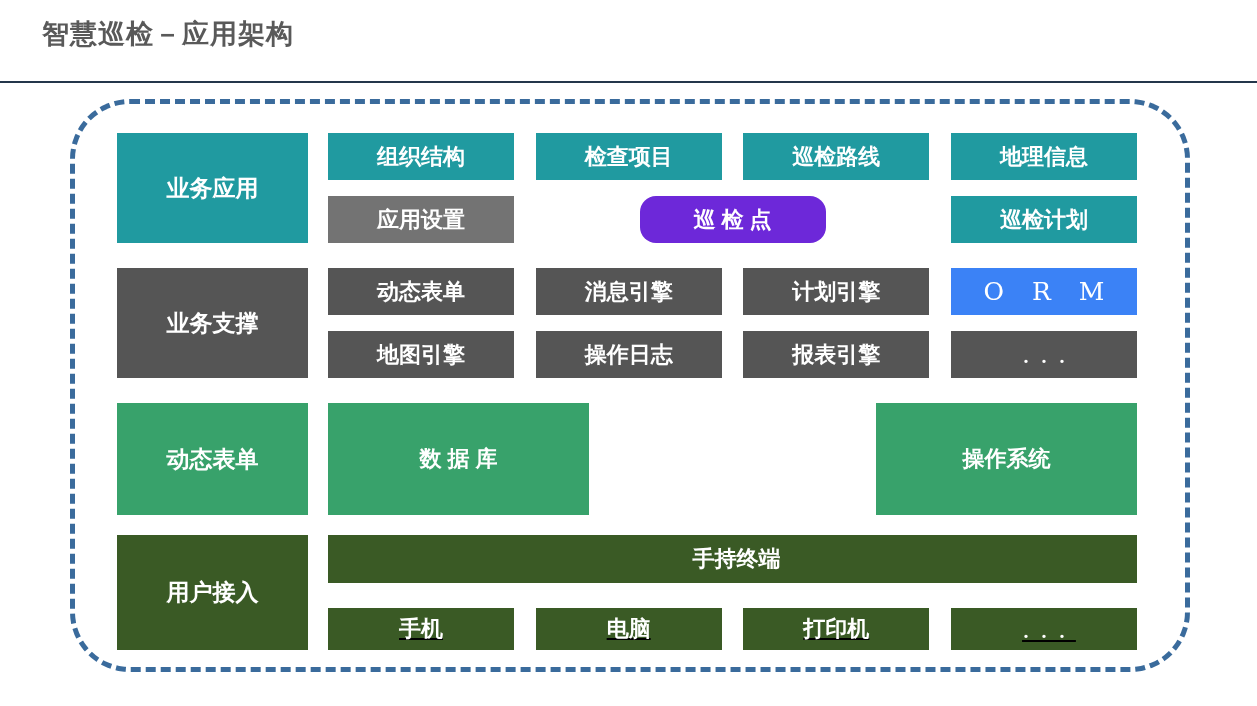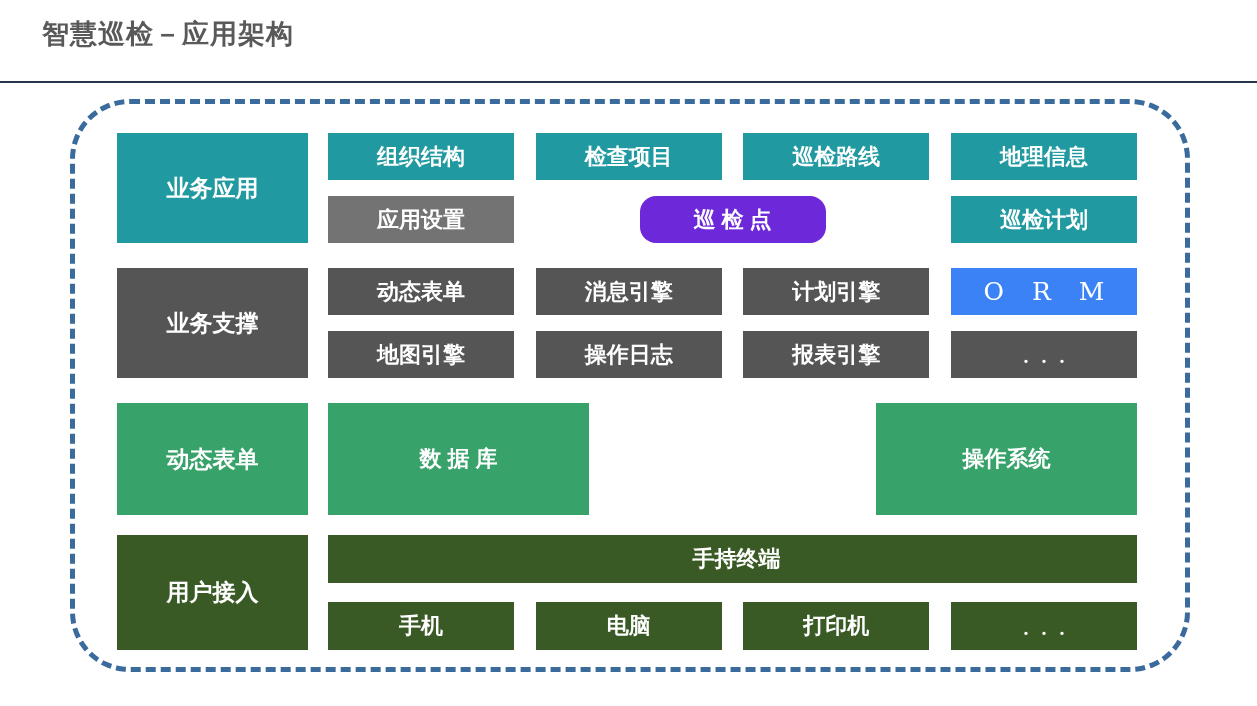--- a/index.html
+++ b/index.html
@@ -34,21 +34,21 @@
   .c4{width:186px;}
   .c3{width:261px;}
   .full{width:100%;padding-left:8px;}
   .l1{top:133px;height:110px;}
   .l2{top:268px;height:110px;}
   .l3{top:403px;height:112px;}
   .l4{top:535px;height:115px;}
   .l1 .cell-row,.l2 .cell-row{height:47px;}
   .l3 .cell-row{height:112px;}
   .l4 .cell-row:first-child{height:48px;}
-  .l4 .cell-row:last-child{height:48px;}
+  .l4 .cell-row:last-child{height:42px;text-decoration:underline;}
   .latin{
     font-family:"DejaVu Serif",serif;font-weight:normal;
     letter-spacing:10px;font-size:25px;text-indent:10px;
   }
 </style>
 </head>
 <body>
 
 <div class="title">智慧巡检－应用架构</div>
 <div class="divider"></div>

